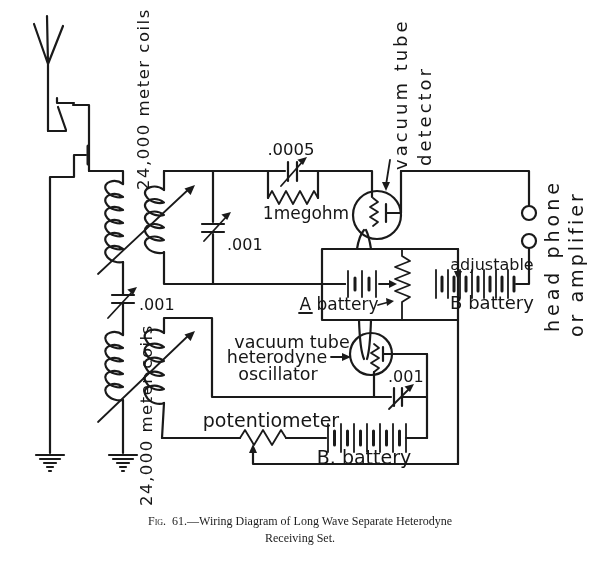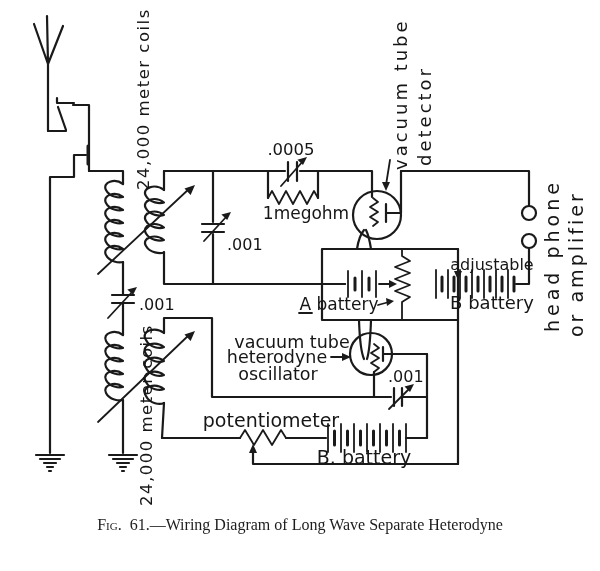--- a/index.html
+++ b/index.html
@@ -5,21 +5,21 @@
   html,body{margin:0;padding:0;background:#ffffff;}
   .page{position:relative;width:600px;height:571px;background:#ffffff;overflow:hidden;
         font-family:"DejaVu Sans",sans-serif;}
   svg{position:absolute;left:0;top:0;}
   .wire{stroke:#1a1a1a;stroke-width:2.2;fill:none;stroke-linecap:round;stroke-linejoin:round;}
   .thin{stroke-width:1.8;}
   .thick{stroke-width:3;}
   .head{fill:#1a1a1a;stroke:none;}
   .lbl{fill:#161616;font-family:"DejaVu Sans",sans-serif;}
   .caption{position:absolute;left:0;top:513px;width:600px;text-align:center;
-           font-family:"Liberation Serif","DejaVu Serif",serif;font-size:16px;color:#1d1d1d;line-height:1.45;}
+           font-family:"Liberation Serif","DejaVu Serif",serif;font-size:12px;color:#1d1d1d;line-height:1.45;}
   .caption .sc{font-variant:small-caps;}
 </style>
 </head>
 <body>
 
 <div class="page">
 <svg width="600" height="571" viewBox="0 0 600 571">
 
   <g>
     <path class="wire" d="M34,24 L48,64 M47,16 L48,64 M63,26 L48,64 M48,64 L48,131"></path>
@@ -210,14 +210,15 @@
   <text class="lbl" x="292" y="348" font-size="17.5" text-anchor="middle">vacuum tube</text>
   <text class="lbl" x="277" y="363" font-size="17.5" text-anchor="middle">heterodyne</text>
   <text class="lbl" x="278" y="380" font-size="17.5" text-anchor="middle">oscillator</text>
   <text class="lbl" x="388" y="382" font-size="16">.001</text>
   <text class="lbl" x="271" y="427" font-size="19" text-anchor="middle">potentiometer</text>
   <text class="lbl" x="364" y="464" font-size="19" text-anchor="middle">B. battery</text>
 </svg>
 
 <div class="caption">
   <div><span class="sc">Fig.</span>&nbsp;&nbsp;<span>61.—Wiring Diagram of Long Wave Separate Heterodyne</span></div>
+  <div>Receiving Set.</div>
 </div>
 </div>
 
 </body></html>

